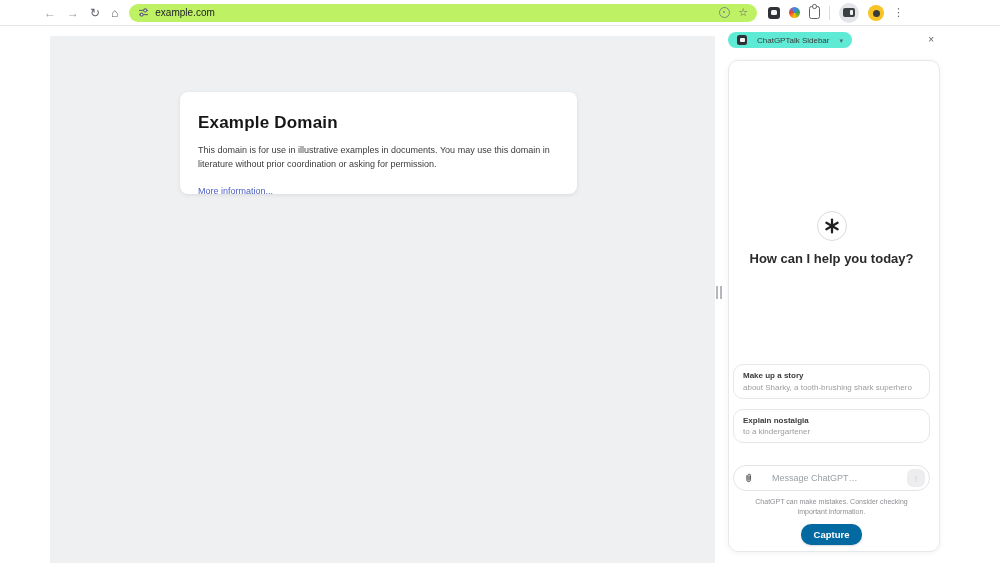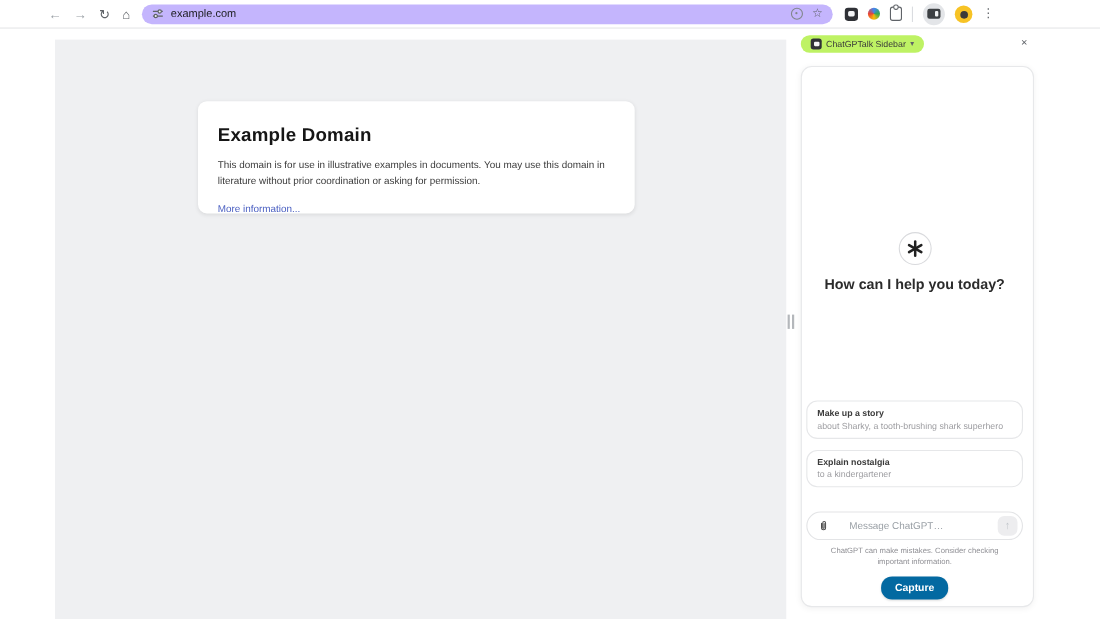--- a/index.html
+++ b/index.html
@@ -5,21 +5,21 @@
   html,body{margin:0;padding:0;}
   body{font-family:"Liberation Sans",sans-serif;background:#fff;}
   .screen{position:relative;width:1000px;height:563px;background:#fff;overflow:hidden;}
 
   
   .toolbar{position:absolute;top:0;left:0;width:1000px;height:26px;background:#fff;
     border-bottom:1px solid #e5e6e8;box-sizing:border-box;display:flex;align-items:center;
     padding:0 96px 0 44px;gap:11px;}
   .nav-ic{font-size:12px;color:#5f6368;line-height:1;cursor:default;}
   .nav-ic.dim{color:#9aa0a6;}
-  .omnibox{flex:1;height:18px;background:#c4b5fd;border-radius:9px;display:flex;align-items:center;
+  .omnibox{flex:1;height:18px;background:#bef264;border-radius:9px;display:flex;align-items:center;
     padding:0 9px;gap:6px;min-width:0;}
   .url-text{font-size:10px;color:#202124;flex:1;white-space:nowrap;overflow:hidden;}
   .omni-right{display:flex;align-items:center;gap:8px;}
   .lens-circle{width:9px;height:9px;border:1.2px solid #80868b;border-radius:50%;position:relative;}
   .lens-circle::after{content:"";position:absolute;left:2.6px;top:2.6px;width:2.6px;height:2.6px;
     background:#80868b;border-radius:50%;}
   .star{font-size:11px;color:#5f6368;line-height:1;}
   .ext-cluster{display:flex;align-items:center;gap:9px;}
   .ext-dark-sq{width:12px;height:12px;background:#2f3136;border-radius:3px;position:relative;}
   .ext-dark-sq::after{content:"";position:absolute;left:3px;top:3px;width:6px;height:5px;
@@ -45,21 +45,21 @@
     box-shadow:0 1px 4px rgba(0,0,0,.09);padding:21px 18px;box-sizing:border-box;}
   .card h1{margin:0 0 11px 0;font-size:17px;font-weight:700;color:#161616;letter-spacing:.2px;}
   .card p{margin:8px 0 9px 0;font-size:9px;line-height:1.5;color:#3b3b3b;max-width:366px;}
   .card a{font-size:9px;color:#4a5fc1;text-decoration:none;cursor:pointer;}
 
   
   .sidebar{position:absolute;left:715px;top:27px;width:285px;height:536px;background:#fff;}
   .drag-handle{position:absolute;left:1px;top:259px;width:8px;height:13px;display:flex;gap:1.5px;cursor:ew-resize;}
   .drag-handle i{display:block;width:2.2px;height:13px;background:#b4b7bb;}
   .ext-row{position:absolute;left:13px;top:5px;width:212px;display:flex;align-items:center;}
-  .ext-pill{display:flex;align-items:center;gap:4px;background:#bef264;border-radius:9px;
+  .ext-pill{display:flex;align-items:center;gap:10px;background:#5eead4;border-radius:9px;
     padding:3px 9px;cursor:pointer;}
   .ext-pill .mini-sq{width:10px;height:10px;background:#2f3136;border-radius:2.5px;position:relative;flex:0 0 auto;}
   .ext-pill .mini-sq::after{content:"";position:absolute;left:2.5px;top:2.5px;width:5px;height:4px;
     background:#f4f5f7;border-radius:1px;}
   .ext-pill-label{font-size:8px;color:#3a3a3a;white-space:nowrap;}
   .ext-pill-caret{font-size:7px;color:#5f6368;line-height:1;}
   .close-x{margin-left:auto;margin-right:6px;font-size:10px;color:#5f6368;cursor:pointer;line-height:1;}
 
   .panel{position:absolute;left:13px;top:33px;width:212px;height:492px;background:#fff;
     border:1px solid #e7e8ea;border-radius:10px;box-shadow:0 1px 6px rgba(0,0,0,.05);

